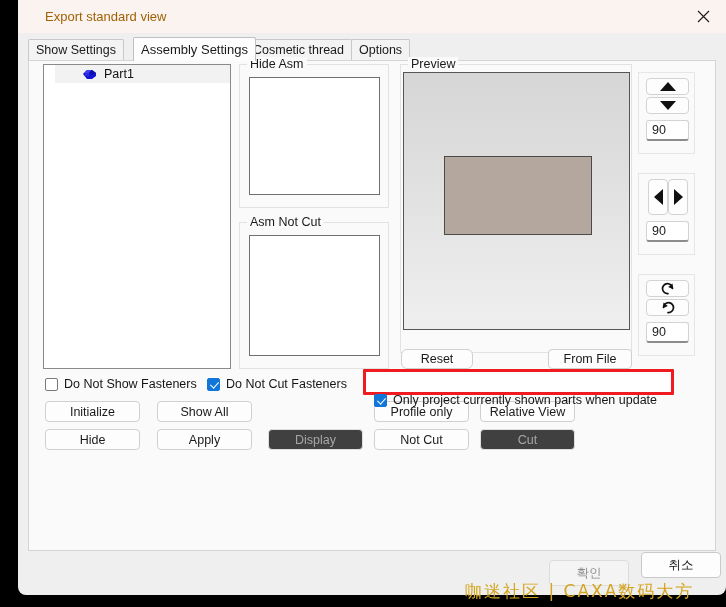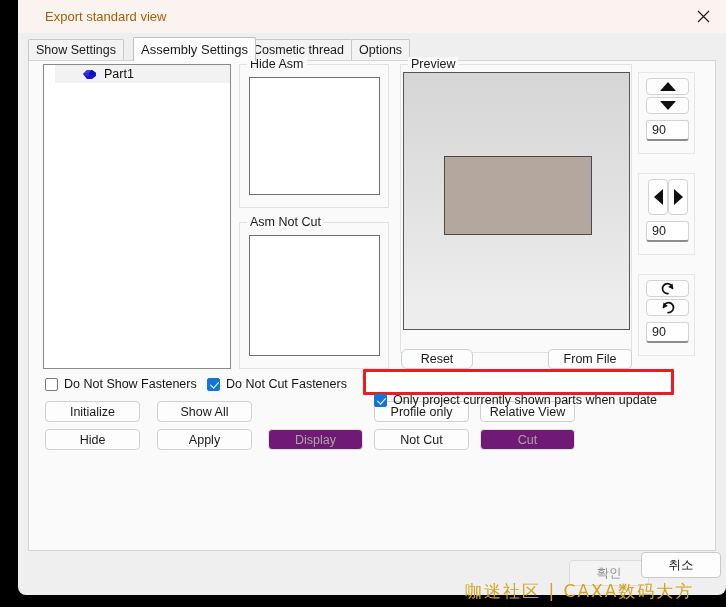--- a/index.html
+++ b/index.html
@@ -193,21 +193,21 @@
     color: #1a1a1a;
     display: flex;
     align-items: center;
     justify-content: center;
     white-space: nowrap;
     cursor: default;
     font-family: "Liberation Sans", sans-serif;
   }
   .btn.disabled {
     color: #a6a6a6;
-    background: #701a75;
+    background: #404040;
     border-color: #e0e0e0;
   }
 
   
   .chk-row {
     position: absolute;
     display: flex;
     align-items: center;
     cursor: default;
   }
@@ -288,21 +288,20 @@
   
   #ok-btn {
     position: absolute;
     left: 531px;
     top: 560px;
     width: 80px;
     height: 26px;
     background: #f4f4f4;
     border: 1px solid #dcdcdc;
     color: #8d8d8d;
-    margin-left: 20px;
   }
   #cancel-btn {
     position: absolute;
     left: 623px;
     top: 552px;
     width: 80px;
     height: 26px;
     background: #fdfdfd;
     border: 1px solid #c9c9c9;
     color: #101010;

